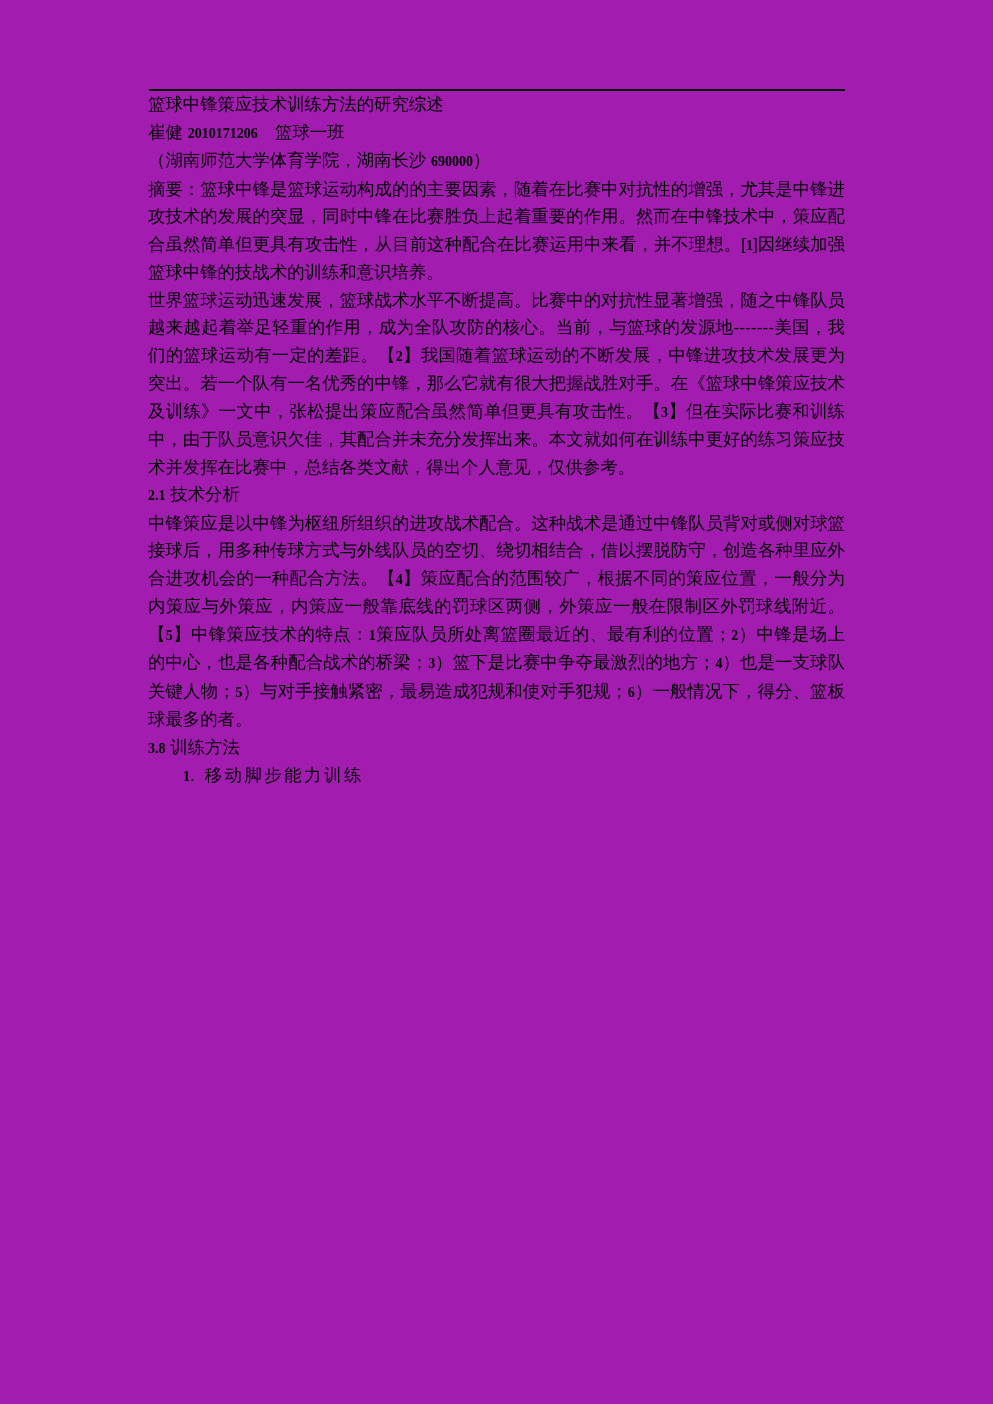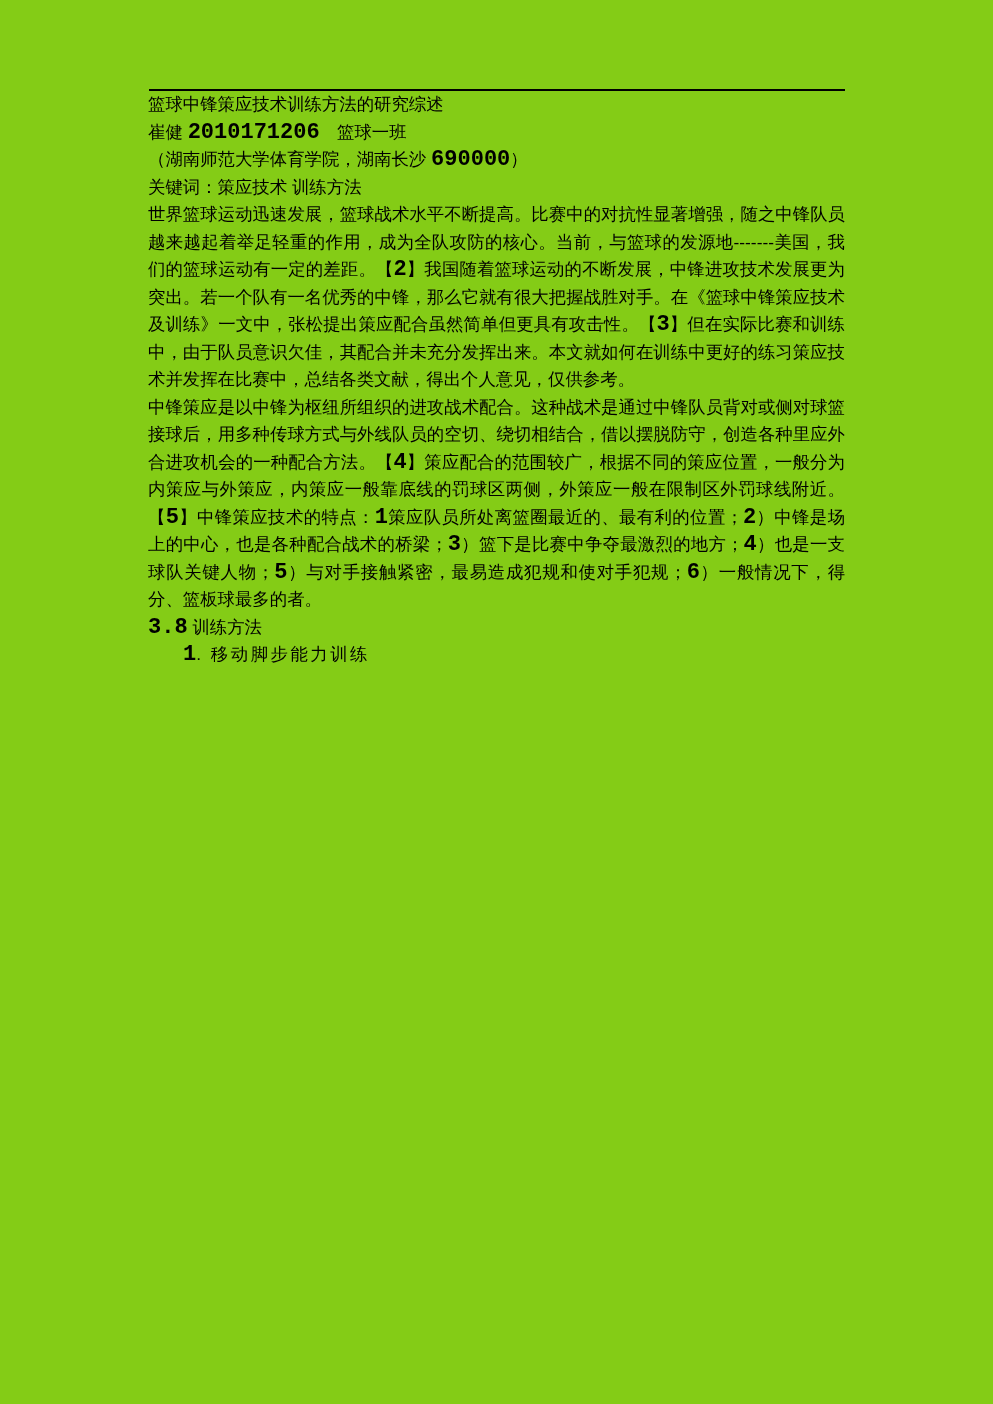--- a/index.html
+++ b/index.html
@@ -4,21 +4,21 @@
 <style>
   html, body {
     margin: 0;
     padding: 0;
     background: #ffffff;
   }
   .page {
     position: relative;
     width: 993px;
     height: 1404px;
-    background: #84cc16;
+    background: #a21caf;
     color: #000000;
     font-family: "Liberation Sans", sans-serif;
     overflow: hidden;
   }
   .top-rule {
     position: absolute;
     top: 89px;
     left: 149px;
     width: 696px;
     height: 2px;
@@ -45,46 +45,47 @@
   .keywords       { margin-top: 8px;  line-height: 27.5px; }
   .h-sec1         { margin-top: 52px; line-height: 28px; }
   .p-intro        { margin-top: 8px; }
   .h-sec2         { margin-top: 38px; line-height: 28px; }
   .h-sub21        { margin-top: 10px; line-height: 28px; }
   .p-analysis     { margin-top: 11px; }
   .h-sub22        { margin-top: 2px;  line-height: 28px; }
   .list-item      { margin-top: 11px; line-height: 28px; padding-left: 35px; letter-spacing: 2.5px; font-size: 18.2px; text-align: left; }
   .p-training     { margin-top: 13px; }
   .num {
-    font-family: Liberation Mono, monospace;
+    font-family: Liberation Serif, serif;
     font-weight: bold;
-    font-size: 22px;
+    font-size: 14px;
     letter-spacing: 0;
   }
 </style>
 </head>
 <body>
 
 <div class="page">
   <div class="top-rule"></div>
   <div class="content">
 
     <h1 class="doc-title">篮球中锋策应技术训练方法的研究综述</h1>
 
     <p class="byline autonum">崔健 <span class="num">2010171206</span>　篮球一班</p>
 
     <p class="affiliation autonum">（湖南师范大学体育学院，湖南长沙 <span class="num">690000</span>）</p>
 
+    <p class="abstract autonum">摘要：篮球中锋是篮球运动构成的的主要因素，随着在比赛中对抗性的增强，尤其是中锋进攻技术的发展的突显，同时中锋在比赛胜负上起着重要的作用。然而在中锋技术中，策应配合虽然简单但更具有攻击性，从目前这种配合在比赛运用中来看，并不理想。[<span class="num">1</span>]因继续加强篮球中锋的技战术的训练和意识培养。</p>
 
-    <p class="keywords">关键词：策应技术 训练方法</p>
 
 
     <p class="p-intro autonum">世界篮球运动迅速发展，篮球战术水平不断提高。比赛中的对抗性显著增强，随之中锋队员越来越起着举足轻重的作用，成为全队攻防的核心。当前，与篮球的发源地-------美国，我们的篮球运动有一定的差距。【<span class="num">2</span>】我国随着篮球运动的不断发展，中锋进攻技术发展更为突出。若一个队有一名优秀的中锋，那么它就有很大把握战胜对手。在《篮球中锋策应技术及训练》一文中，张松提出策应配合虽然简单但更具有攻击性。【<span class="num">3</span>】但在实际比赛和训练中，由于队员意识欠佳，其配合并未充分发挥出来。本文就如何在训练中更好的练习策应技术并发挥在比赛中，总结各类文献，得出个人意见，仅供参考。</p>
 
 
+    <h3 class="h-sub21 autonum"><span class="num">2.1</span> 技术分析</h3>
 
     <p class="p-analysis autonum">中锋策应是以中锋为枢纽所组织的进攻战术配合。这种战术是通过中锋队员背对或侧对球篮接球后，用多种传球方式与外线队员的空切、绕切相结合，借以摆脱防守，创造各种里应外合进攻机会的一种配合方法。【<span class="num">4</span>】策应配合的范围较广，根据不同的策应位置，一般分为内策应与外策应，内策应一般靠底线的罚球区两侧，外策应一般在限制区外罚球线附近。【<span class="num">5</span>】中锋策应技术的特点：<span class="num">1</span>策应队员所处离篮圈最近的、最有利的位置；<span class="num">2</span>）中锋是场上的中心，也是各种配合战术的桥梁；<span class="num">3</span>）篮下是比赛中争夺最激烈的地方；<span class="num">4</span>）也是一支球队关键人物；<span class="num">5</span>）与对手接触紧密，最易造成犯规和使对手犯规；<span class="num">6</span>）一般情况下，得分、篮板球最多的者。</p>
 
     <h3 class="h-sub22 autonum"><span class="num">3.8</span> 训练方法</h3>
 
     <p class="list-item autonum"><span class="num">1</span>. 移动脚步能力训练</p>
 
 
   </div>
 </div>

